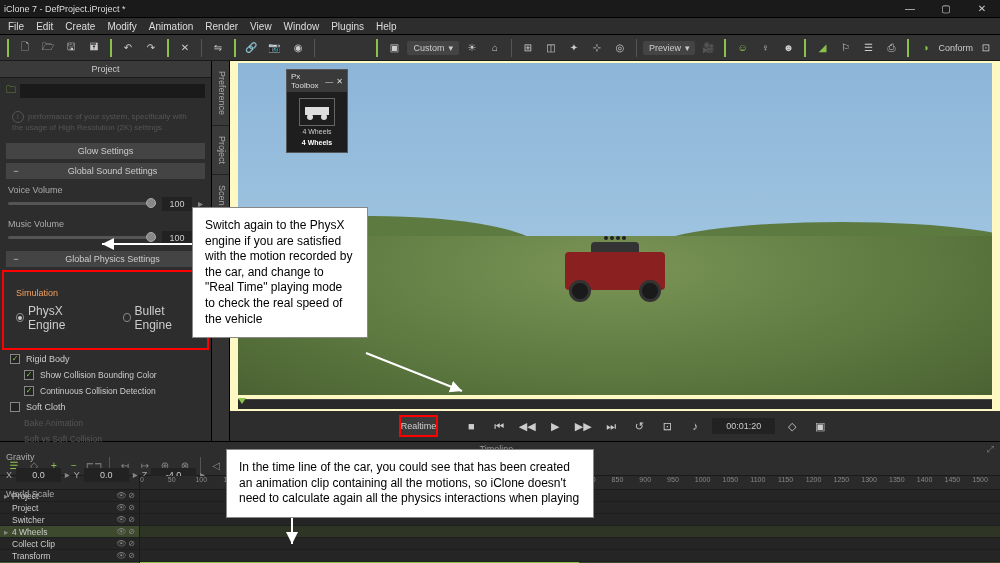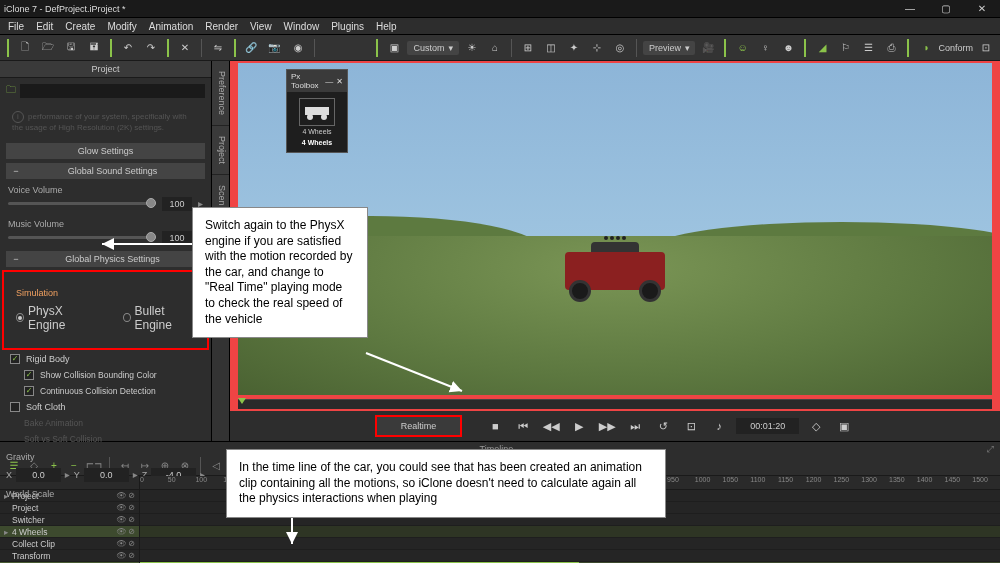--- a/index.html
+++ b/index.html
@@ -60,21 +60,21 @@
 .xyz-row { display: flex; gap: 4px; padding: 2px 6px; align-items: center; }
 .xyz-label { color: #aaa; font-size: 9px; }
 .xyz-val { width: 46px; padding: 2px; background: #222; text-align: center; font-size: 9px; color: #ccc; }
 .highlight-box { border: 2px solid #ff0000; padding: 10px 2px; margin: 1px 2px; }
 
 
 .side-tabs { width: 18px; background: #333; display: flex; flex-direction: column; border-right: 1px solid #000; }
 .side-tab { writing-mode: vertical-rl; padding: 10px 2px; color: #aaa; font-size: 9px; text-align: center; border-bottom: 1px solid #222; background: #3a3a3a; }
 
 
-.viewport-area { flex: 1; background: #ef4444; position: relative; display: flex; flex-direction: column; }
+.viewport-area { flex: 1; background: #fef9c3; position: relative; display: flex; flex-direction: column; }
 .viewport { flex: 1; margin: 2px 8px; background: linear-gradient(to bottom, #8db5d8 0%, #9ec4e0 55%, #5a7a3e 55%, #6b8b4a 100%); position: relative; overflow: hidden; }
 .ground { position: absolute; bottom: 0; left: 0; right: 0; height: 48%; background: radial-gradient(ellipse at 50% 20%, #7a9555 0%, #5d7840 60%, #4a6232 100%); }
 .hill-left { position: absolute; bottom: 44%; left: -5%; width: 45%; height: 10%; background: #5d7a40; border-radius: 50% 50% 0 0 / 100% 100% 0 0; }
 .hill-right { position: absolute; bottom: 44%; right: -5%; width: 50%; height: 8%; background: #5d7a40; border-radius: 50% 50% 0 0 / 100% 100% 0 0; }
 .truck { position: absolute; bottom: 28%; left: 50%; transform: translateX(-50%); width: 100px; height: 70px; }
 .truck-body { position: absolute; bottom: 12px; width: 100%; height: 38px; background: #8b2020; border-radius: 4px; }
 .truck-cab { position: absolute; bottom: 38px; left: 26px; width: 48px; height: 22px; background: #333; border-radius: 4px 4px 0 0; }
 .truck-lights { position: absolute; top: -6px; left: 12px; right: 12px; height: 5px; display: flex; justify-content: space-around; }
 .truck-lights span { width: 4px; height: 4px; background: #222; border-radius: 50%; }
 .wheel { position: absolute; bottom: 0; width: 22px; height: 22px; background: #1a1a1a; border-radius: 50%; border: 3px solid #333; }
@@ -88,21 +88,21 @@
 .px-icon { width: 36px; height: 28px; border: 1px solid #666; display: flex; align-items: center; justify-content: center; margin-bottom: 2px; }
 .px-label { font-size: 7px; color: #ccc; }
 
 
 .ruler { height: 10px; background: #2a2a2a; margin: 2px 8px; border-top: 1px solid #444; position: relative; }
 .ruler-tri { position: absolute; left: 0; top: -2px; width: 0; height: 0; border-left: 4px solid transparent; border-right: 4px solid transparent; border-top: 6px solid #8bc34a; }
 
 
 .playback { height: 30px; background: #2d2d2d; display: flex; align-items: center; justify-content: center; gap: 6px; padding: 0 10px; }
 .play-btn { width: 22px; height: 20px; display: flex; align-items: center; justify-content: center; color: #ccc; font-size: 11px; }
-.realtime-btn { padding: 4px 24px; background: #3a3a3a; color: #ccc; font-size: 9px; border: 2px solid #ff0000; }
+.realtime-btn { padding: 4px 0; background: #3a3a3a; color: #ccc; font-size: 9px; border: 2px solid #ff0000; }
 .time-display { padding: 3px 14px; background: #222; color: #ccc; font-size: 9px; }
 .playback-left { flex: 1; }
 .playback-right { flex: 1; display: flex; justify-content: flex-end; gap: 6px; }
 
 
 .timeline-section { background: #252525; border-top: 1px solid #000; }
 .timeline-header { height: 14px; display: flex; align-items: center; background: #2d2d2d; padding: 0 6px; font-size: 9px; color: #999; }
 .timeline-header .spacer { flex: 1; }
 .timeline-toolbar { height: 20px; display: flex; align-items: center; background: #2d2d2d; padding: 0 6px; gap: 4px; border-bottom: 1px solid #1a1a1a; }
 .tl-btn { width: 16px; height: 16px; display: flex; align-items: center; justify-content: center; color: #8bc34a; font-size: 10px; }
@@ -503,16 +503,16 @@
       <marker id="ah1" markerWidth="8" markerHeight="8" refX="6" refY="3" orient="auto">
         <path d="M0,0 L6,3 L0,6 Z" fill="#fff"></path>
       </marker>
     </defs>
     <line x1="98" y1="8" x2="6" y2="8" stroke="#fff" stroke-width="2" marker-end="url(#ah1)"></line>
   </svg>
 <svg class="callout-arrow" style="top:349px;left:362px" width="110" height="50">
     <line x1="4" y1="4" x2="100" y2="42" stroke="#fff" stroke-width="2" marker-end="url(#ah1)"></line>
   </svg>
 
-<div class="callout" style="top:449px;left:226px;width:440px"><span>In the time line of the car, you could see that has been created an animation clip containing all the motions, so iClone doesn't need to calculate again all the physics interactions when playing</span></div>
+<div class="callout" style="top:449px;left:226px;width:368px"><span>In the time line of the car, you could see that has been created an animation clip containing all the motions, so iClone doesn't need to calculate again all the physics interactions when playing</span></div>
 <svg class="callout-arrow" style="top:502px;left:282px" width="20" height="48">
     <line x1="10" y1="2" x2="10" y2="42" stroke="#fff" stroke-width="2" marker-end="url(#ah1)"></line>
   </svg>
 
 </body></html>

